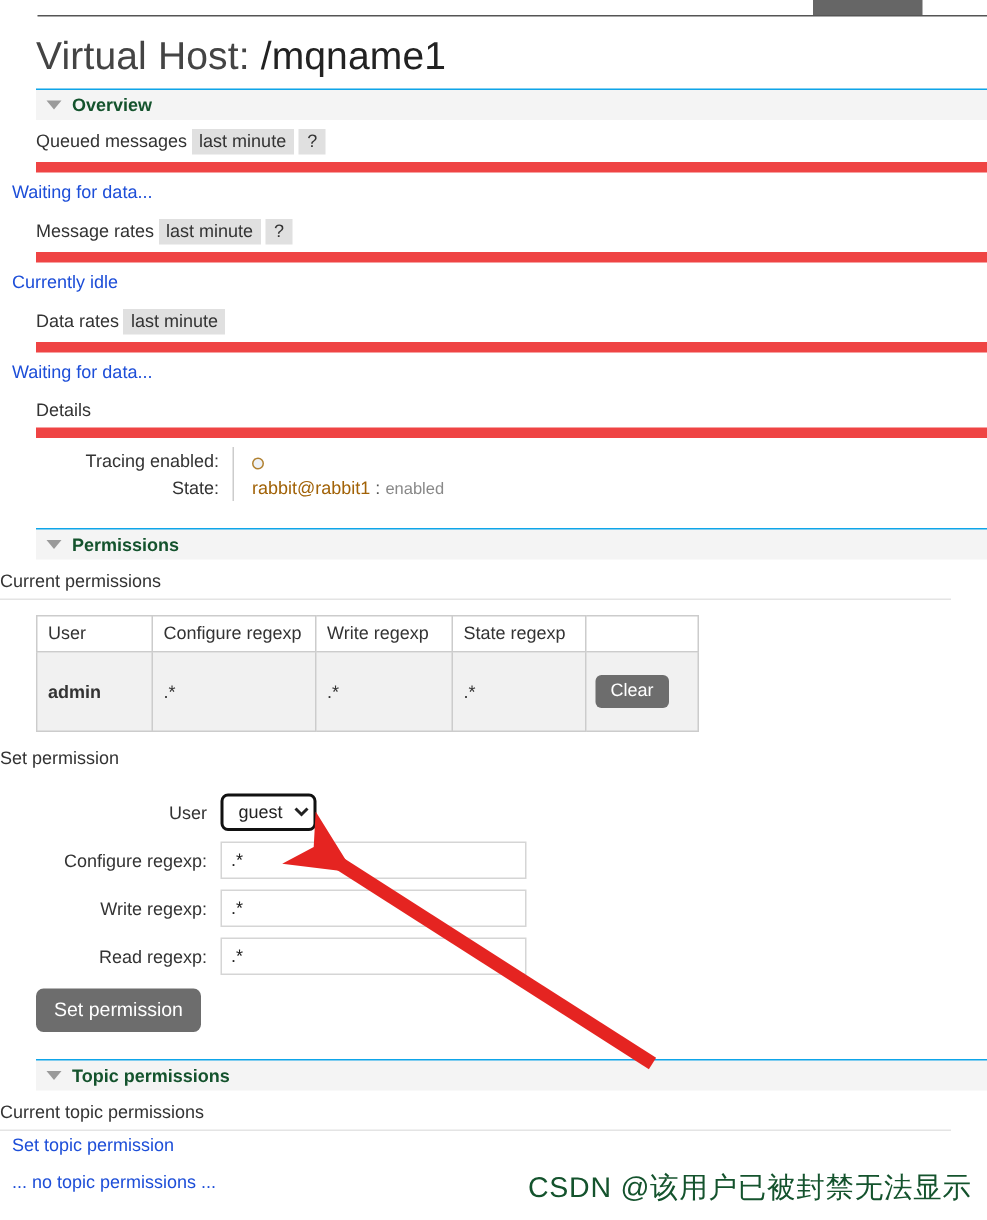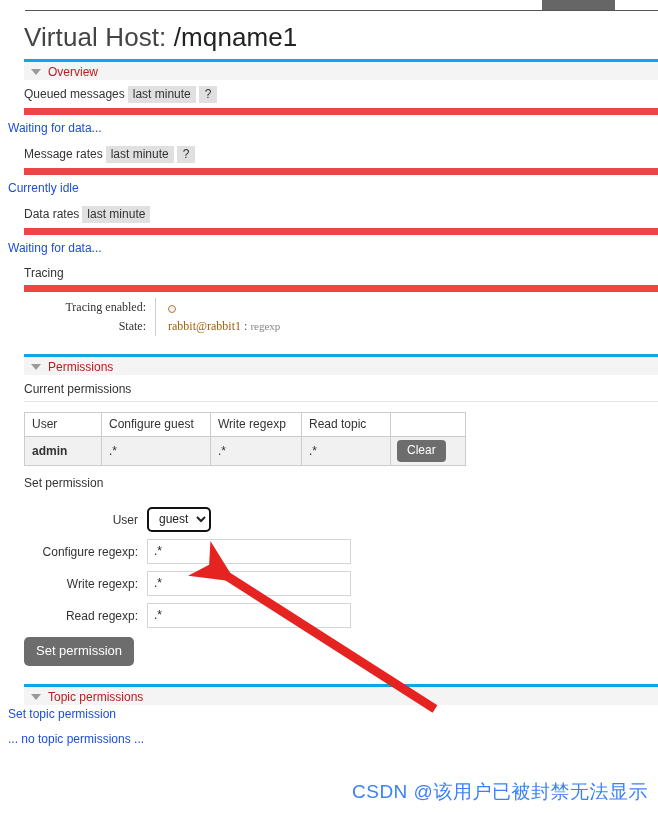--- a/index.html
+++ b/index.html
@@ -55,26 +55,26 @@
   }
   .page-title .vhost-name {
     color: #222222;
   }
 
   
   .section-head {
     margin: 4px 0 0 24px;
     width: 634px;
     background: #f4f4f4;
-    border-top: 3px solid #0ea5e9;
+    border-top: 1px solid #0ea5e9;
     height: 21px;
     line-height: 21px;
     font-size: 12px;
-    font-weight: normal;
-    color: #b91c1c;
+    font-weight: bold;
+    color: #14532d;
     box-sizing: border-box;
     padding-left: 4px;
     cursor: pointer;
     user-select: none;
   }
   .tri {
     display: inline-block;
     width: 0; height: 0;
     border-left: 5px solid transparent;
     border-right: 5px solid transparent;
@@ -118,21 +118,20 @@
 
   
   .details-table {
     margin: 6px 0 0 24px;
     border-collapse: collapse;
     font-size: 12px;
   }
   .details-table td {
     padding: 2px 0;
     vertical-align: middle;
-    font-family: Liberation Serif, serif;
   }
   .details-table td.key {
     text-align: right;
     width: 122px;
     padding-right: 9px;
     color: #333333;
     white-space: nowrap;
   }
   .details-table td.val {
     border-left: 1px solid #cccccc;
@@ -147,21 +146,20 @@
     background: #eef2f8;
     vertical-align: middle;
     margin-top: 2px;
   }
   .state-node { color: #a16207; font-size: 12px; }
   .state-sep  { color: #555555; font-size: 12px; }
   .state-val  { color: #888888; font-size: 11px; }
 
   
   .subhead {
-    margin-left: 24px;
     width: 634px;
     box-sizing: border-box;
     border-bottom: 1px solid #e4e4e4;
     font-size: 12px;
     color: #333333;
     padding: 7px 0 5px 0;
   }
   table.perm {
     margin: 10px 0 0 24px;
     border-collapse: collapse;
@@ -176,21 +174,21 @@
     background: #ffffff;
     white-space: nowrap;
   }
   table.perm th { font-weight: normal; }
   table.perm tr.data td { background: #f1f1f1; }
   table.perm tr.data td.user { font-weight: bold; }
   table.perm td.w1 { width: 62px; }
   table.perm td.w2 { width: 94px; }
   table.perm td.w3 { width: 76px; }
   table.perm td.w4 { width: 74px; }
-  table.perm td.act { width: 62px; padding: 3px 6px; }
+  table.perm td.act { width: 62px; padding: 15px 6px; }
 
   .btn {
     display: inline-block;
     background: #6d6d6d;
     color: #ffffff;
     border: none;
     border-radius: 4px;
     font-family: "Liberation Sans", sans-serif;
     font-size: 12px;
     padding: 4px 10px 5px 10px;
@@ -252,21 +250,21 @@
     left: 0; top: 0;
     width: 658px; height: 813px;
     pointer-events: none;
   }
 
   
   .watermark {
     position: absolute;
     left: 352px; top: 779px;
     font-size: 19px;
-    color: #3b82f6;
+    color: #14532d;
     white-space: nowrap;
     font-family: "Liberation Sans", sans-serif;
     letter-spacing: 0.5px;
   }
 </style>
 </head>
 <body>
 
 <div class="topbar">
   <div class="topbar-active-tab"></div>
@@ -292,54 +290,54 @@
   </div>
 
   <div class="row-plain">Currently idle</div>
 
   <div class="row-label">
     <span>Data rates</span><span class="chip">last minute</span>
   </div>
 
   <div class="row-plain">Waiting for data...</div>
 
-  <div class="row-label">Tracing</div>
+  <div class="row-label">Details</div>
 
   <table class="details-table">
     <tbody>
         <tr>
       <td class="key">Tracing enabled:</td>
       <td class="val">
         <span class="trace-dot"></span>
       </td>
     </tr>
     <tr>
       <td class="key">State:</td>
       <td class="val">
         <span class="state-node">rabbit@rabbit1</span>
         <span class="state-sep">:</span>
-        <span class="state-val">regexp</span>
+        <span class="state-val">enabled</span>
       </td>
     </tr>
   </tbody>
     </table>
 
   <div class="section-head" style="margin-top:18px;">
     <span class="tri"></span><span>Permissions</span>
   </div>
 
   <div class="subhead">Current permissions</div>
 
   <table class="perm">
     <tbody>
         <tr>
       <th class="w1">User</th>
-      <th class="w2">Configure guest</th>
+      <th class="w2">Configure regexp</th>
       <th class="w3">Write regexp</th>
-      <th class="w4">Read topic</th>
+      <th class="w4">State regexp</th>
       <th class="act"></th>
     </tr>
     <tr class="data">
       <td class="w1 user">admin</td>
       <td class="w2">.*</td>
       <td class="w3">.*</td>
       <td class="w4">.*</td>
       <td class="act">
         <button class="btn">Clear</button>
       </td>
@@ -370,20 +368,21 @@
     </div>
     <div class="form-submit">
       <button class="btn big">Set permission</button>
     </div>
   </div>
 
   <div class="section-head" style="margin-top:18px;">
     <span class="tri"></span><span>Topic permissions</span>
   </div>
 
+  <div class="subhead">Current topic permissions</div>
 
   <div class="row-plain" style="padding-top:2px;">Set topic permission</div>
 
   <div class="row-plain">... no topic permissions ...</div>
 
 </div>
 
 <svg class="arrow-layer" width="658" height="813" viewBox="0 0 658 813">
   <defs>
     <marker id="ah" markerWidth="5" markerHeight="5" refX="2.4" refY="2.5" orient="auto" markerUnits="strokeWidth">

